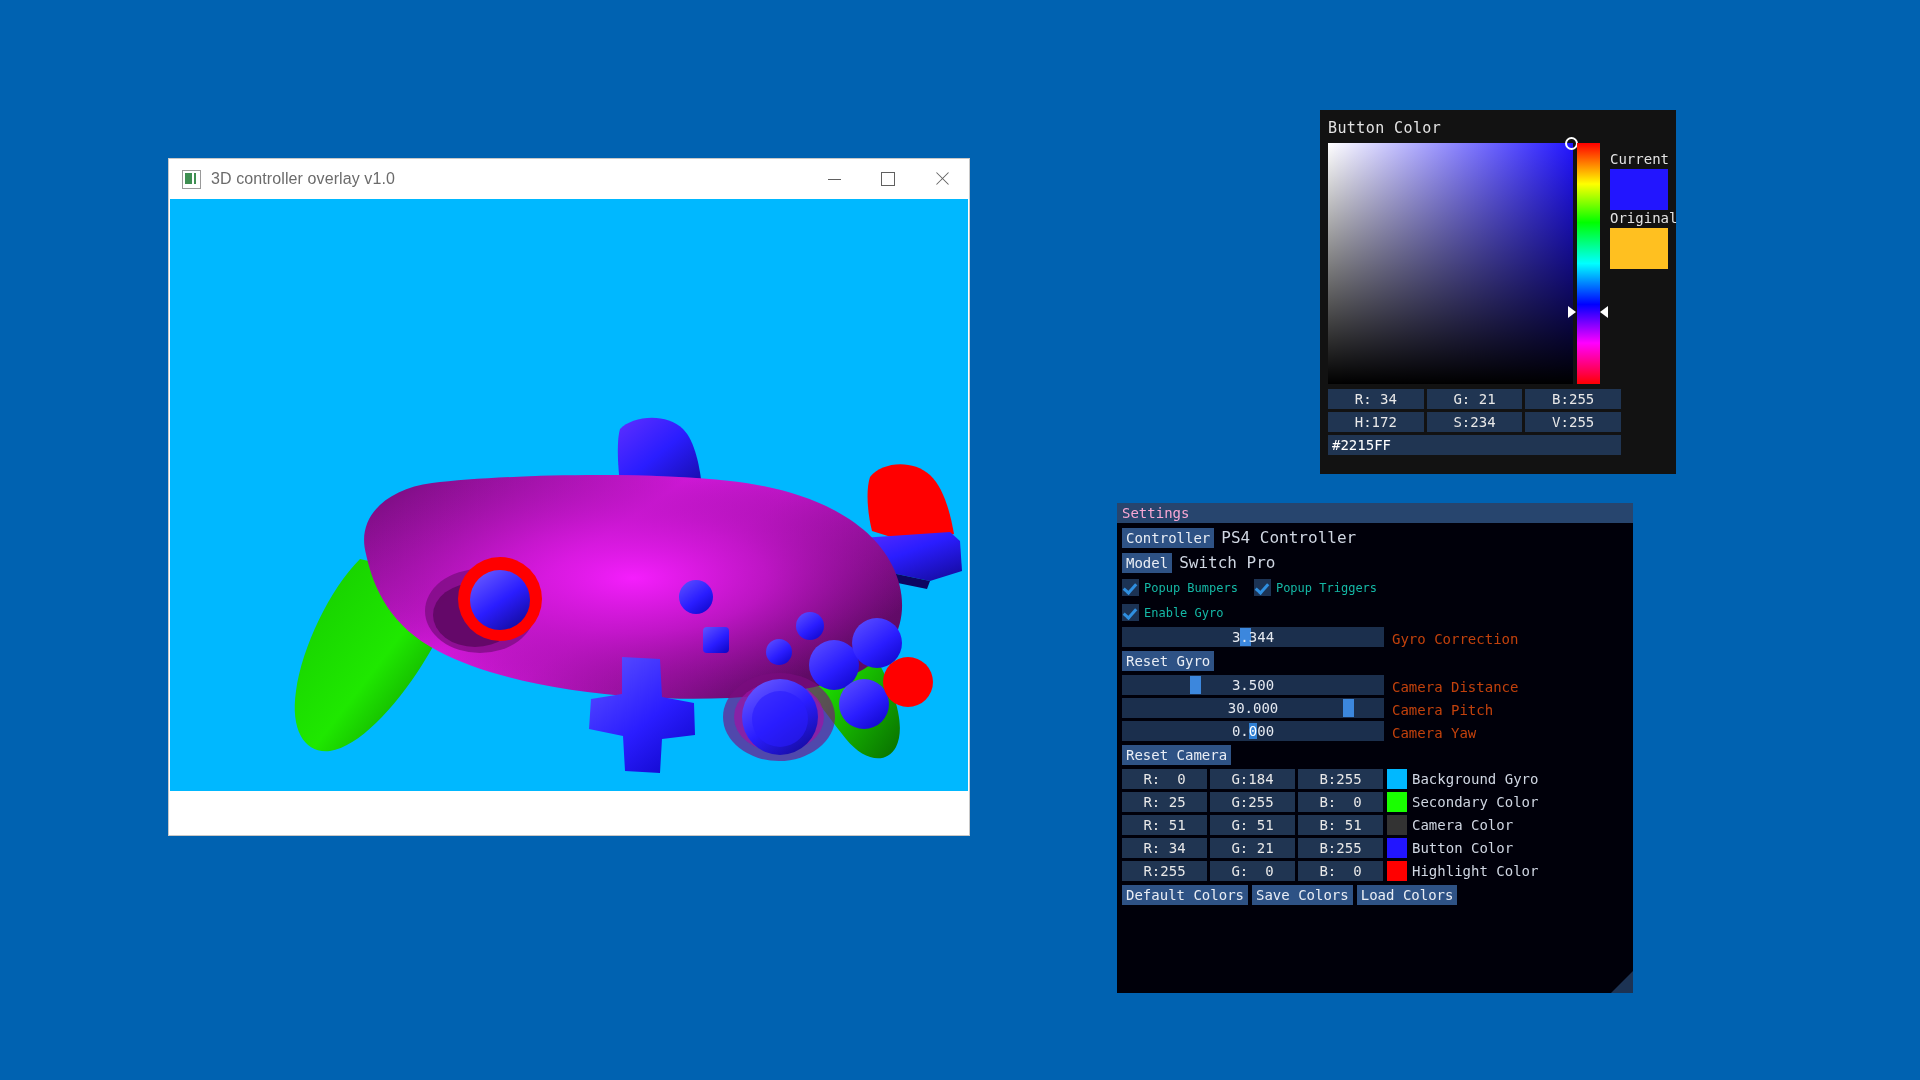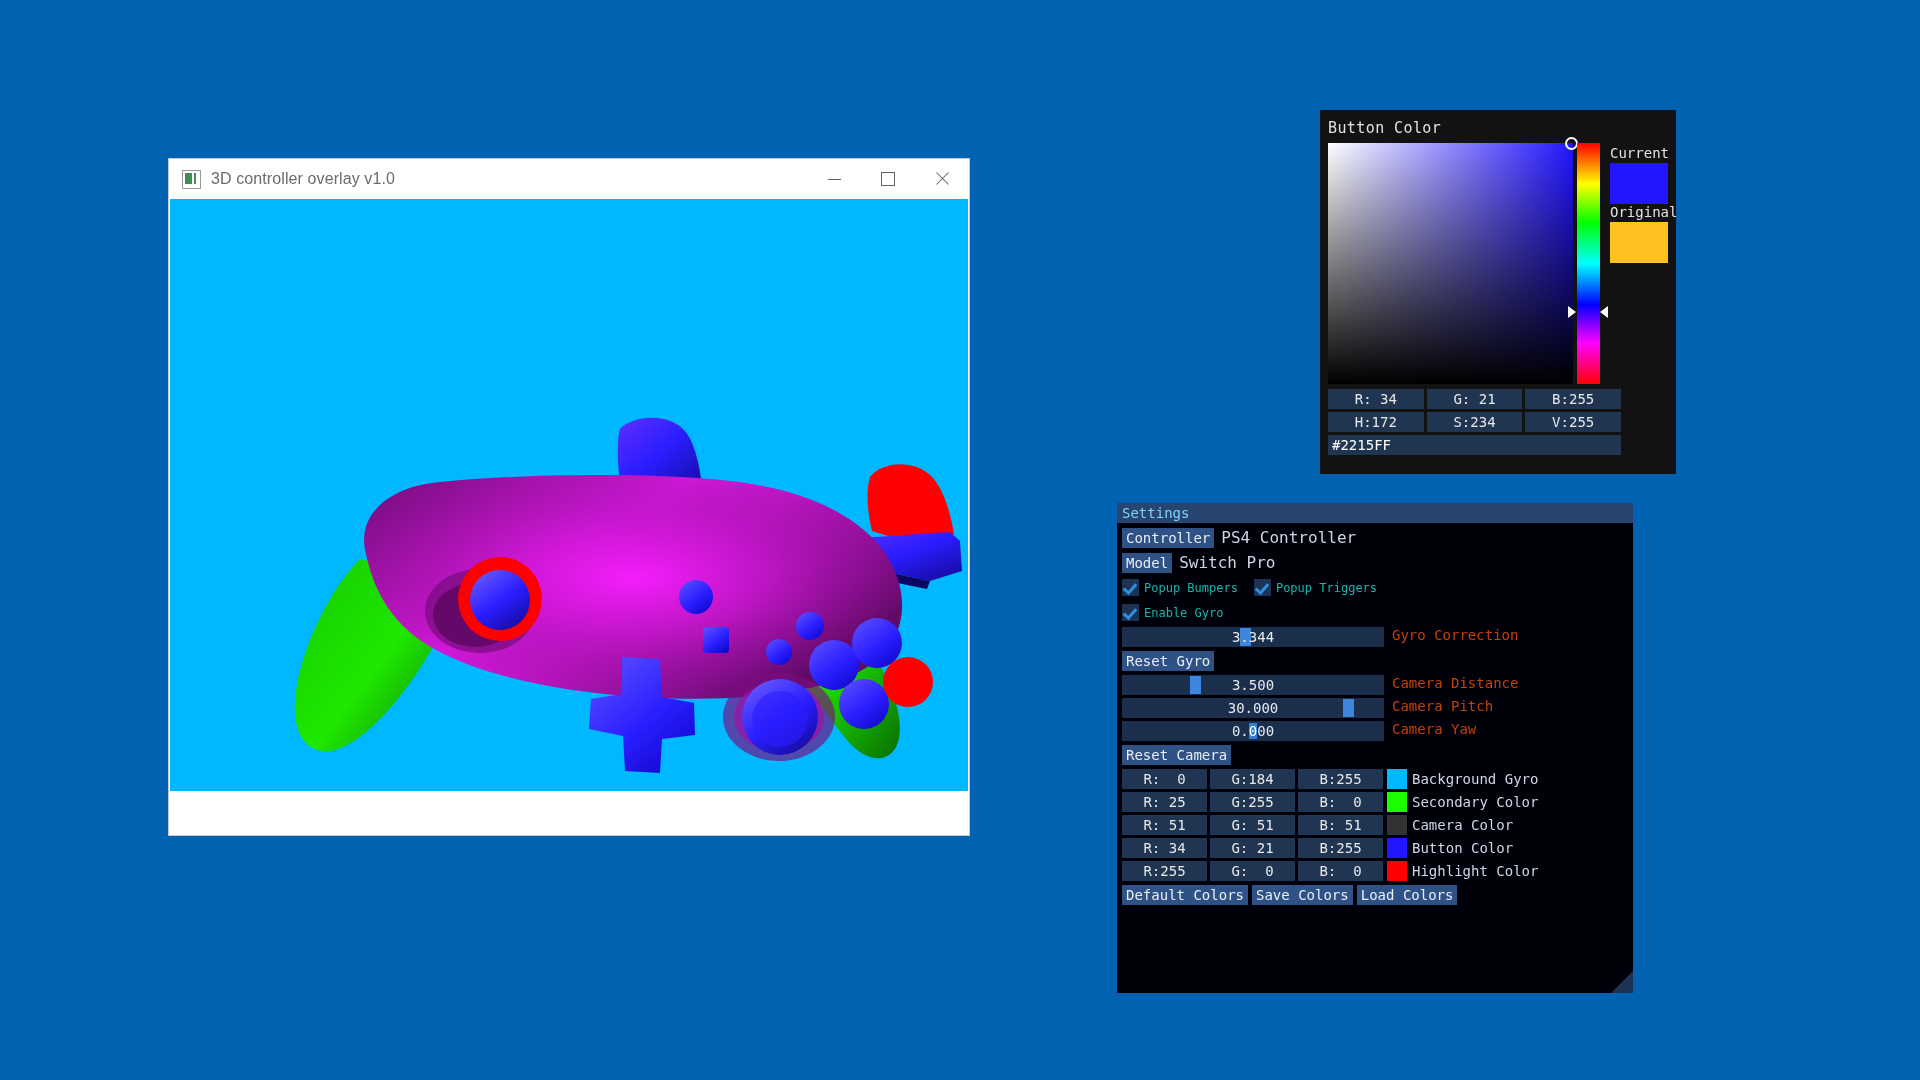--- a/index.html
+++ b/index.html
@@ -103,21 +103,21 @@
       #ff0000 0%, #ff5a00 6%, #ffff00 17%, #00ff00 33%,
       #00ffff 50%, #0000ff 67%, #ff00ff 83%, #ff0040 96%, #ff0000 100%);
   }
   .hue-arrow {
     position: absolute; width: 0; height: 0; top: 163px;
     border-top: 6px solid transparent; border-bottom: 6px solid transparent;
   }
   #hue-arrow-l { left: 248px; border-left: 8px solid #ffffff; }
   #hue-arrow-r { left: 280px; border-right: 8px solid #ffffff; }
 
-  #cp-swatches { position: absolute; left: 290px; top: 2px; width: 62px; }
+  #cp-swatches { position: absolute; left: 290px; top: 8px; width: 62px; }
   .cp-sw-label { color: #e3e3e3; font-size: 14px; line-height: 17px; }
   .cp-sw-box { width: 58px; height: 41px; margin-top: 1px; }
 
   #cp-fields { position: absolute; left: 8px; top: 246px; width: 293px; }
   .cp-row { display: flex; gap: 3px; margin-bottom: 3px; }
   .cp-field {
     flex: 1; height: 20px; line-height: 20px;
     background: #203552; color: #e8e8e8;
     font-size: 14px; text-align: center; white-space: pre;
   }
@@ -128,21 +128,21 @@
   }
 
   
   #settings-window {
     position: absolute; left: 1117px; top: 503px;
     width: 516px; height: 490px;
     background: #00000a;
   }
   #settings-titlebar {
     height: 20px; background: #27456e;
-    color: #7dd3fc; font-size: 14px;
+    color: #f9a8d4; font-size: 14px;
     padding-left: 5px; line-height: 20px; white-space: pre;
   }
   #settings-inner {
     position: absolute; left: 5px; top: 24px;
     width: 506px;
   }
   .s-row { display: flex; align-items: center; margin-bottom: 4px; height: 21px; }
   .s-btn {
     background: #2e5285; color: #eaeef5;
     font-size: 14px; line-height: 20px; height: 20px;
@@ -156,21 +156,21 @@
     position: relative; flex: none; margin-right: 5px;
   }
   .s-check::after {
     content: ""; position: absolute;
     left: 4px; top: 2px; width: 5px; height: 10px;
     border: solid #2f8fe0; border-width: 0 3px 3px 0;
     transform: rotate(42deg);
   }
   .s-check-label { color: #14b8a6; font-size: 12px; white-space: pre; }
 
-  .s-slider-row { display: flex; align-items: flex-start; margin-bottom: 3px; }
+  .s-slider-row { display: flex; align-items: flex-end; margin-bottom: 3px; }
   .s-slider {
     position: relative; width: 262px; height: 20px;
     background: #1b2f4d; overflow: hidden;
   }
   .s-slider-handle {
     position: absolute; top: 1px; width: 11px; height: 18px;
     background: #3c87dd;
   }
   .s-slider-val {
     position: absolute; left: 0; top: 0; width: 262px;

